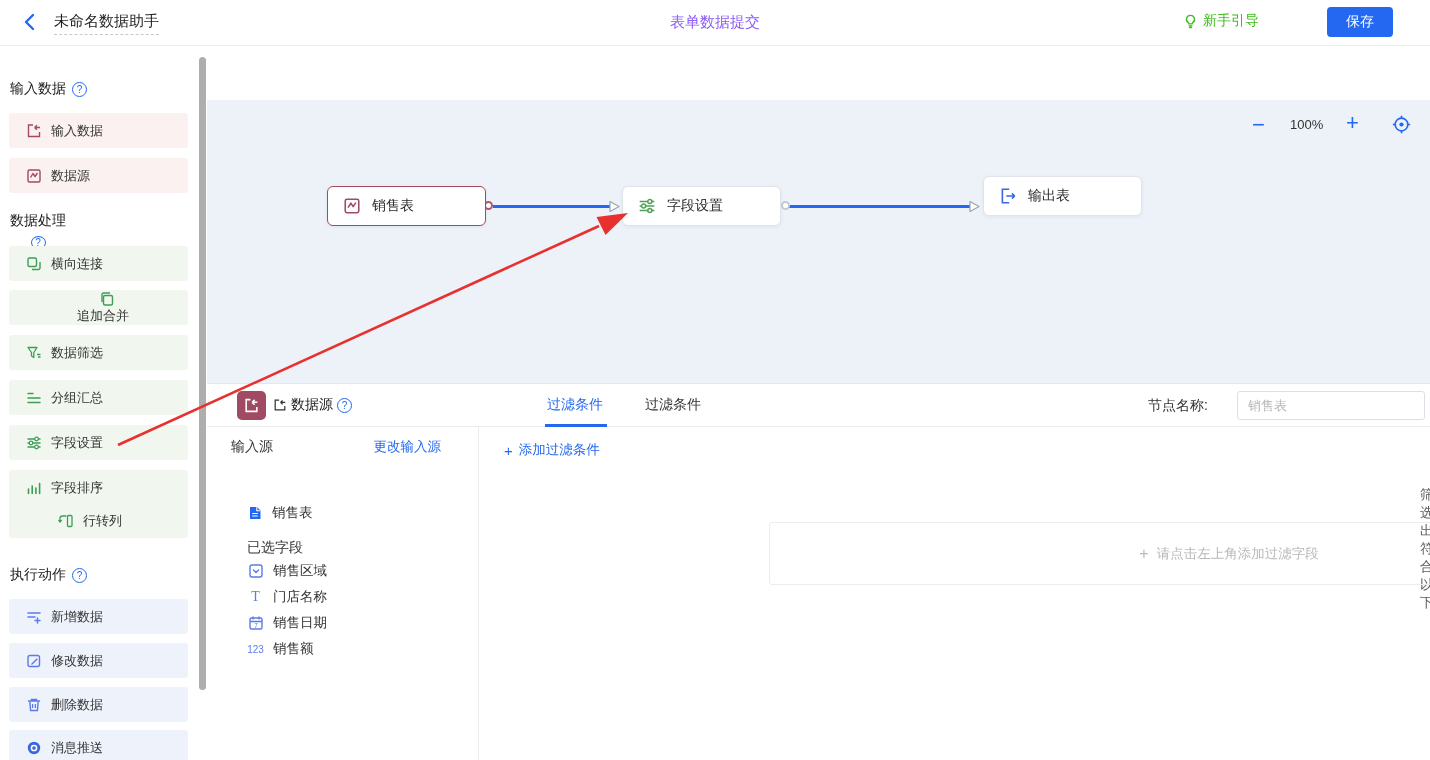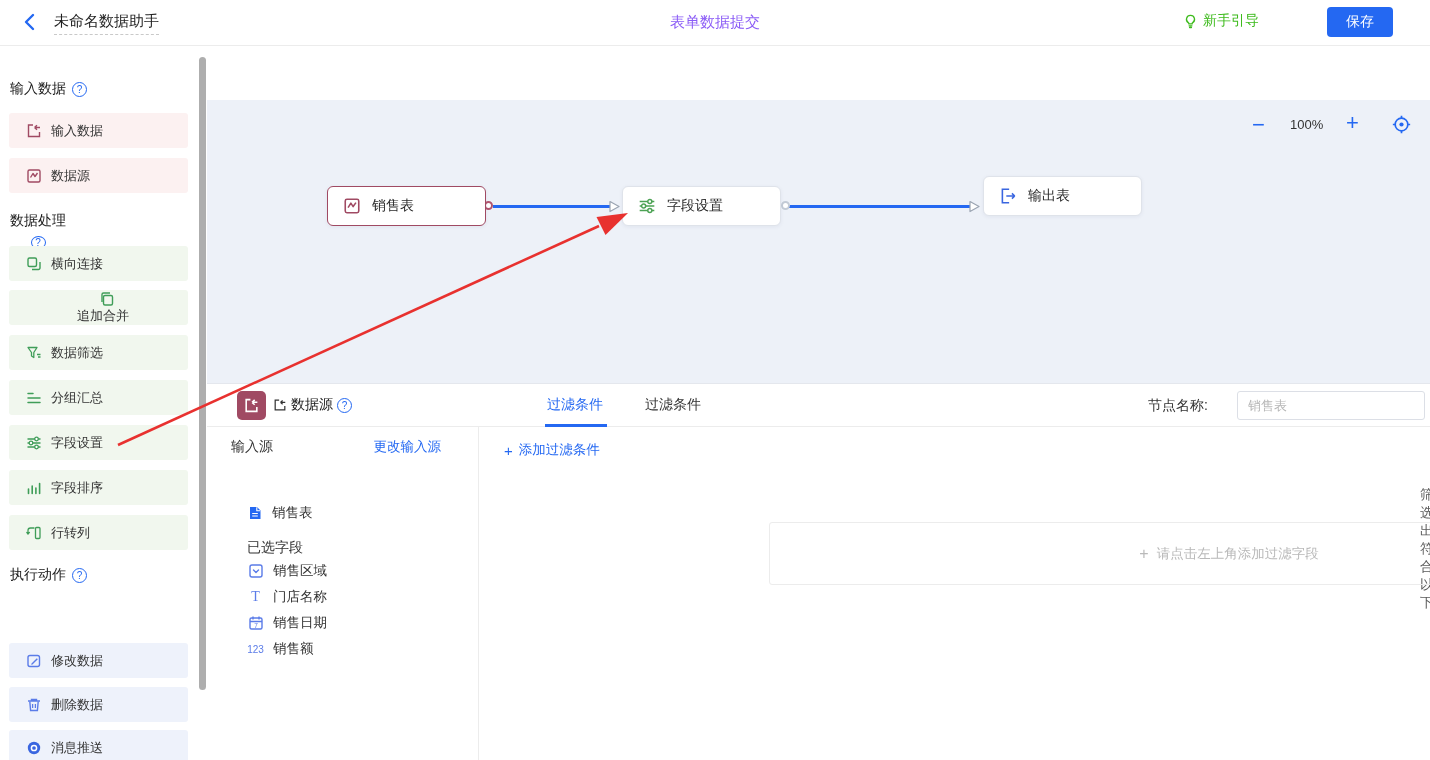--- a/index.html
+++ b/index.html
@@ -181,35 +181,44 @@
       <span class="slabel">字段设置</span>
     </div>
     <div class="sitem bg-green" style="top:424px;">
       <span class="sicon">
         <svg viewBox="0 0 16 16" width="16" height="16">
             <path d="M2.5 13.5 V9 M6.2 13.5 V6 M9.9 13.5 V8 M13.6 13.5 V3.5" stroke="#3f9d58" stroke-width="1.6" stroke-linecap="round"></path>
           </svg>
       </span>
       <span class="slabel">字段排序</span>
     </div>
-    <div class="sitem bg-green" style="top:469px;">
+    <div class="sitem bg-green" style="top:457px;padding-left:32px;">
       <span class="sicon">
         <svg viewBox="0 0 16 16" width="16" height="16">
             <path d="M8 3 H4.5 A2.5 2.5 0 0 0 2 5.5 V9 M2 9 L.8 7.4 M2 9 L3.4 7.4" fill="none" stroke="#3f9d58" stroke-width="1.3" stroke-linecap="round"></path>
             <rect x="9.5" y="2.5" width="4.5" height="11" rx="1" fill="none" stroke="#3f9d58" stroke-width="1.3"></rect>
           </svg>
       </span>
       <span class="slabel">行转列</span>
     </div>
 
     <div class="sec-title" style="top:520px;">
       <span>执行动作</span>
       <span class="help">?</span>
     </div>
 
+    <div class="sitem bg-blue" style="top:553px;">
+      <span class="sicon">
+        <svg viewBox="0 0 16 16" width="16" height="16">
+            <path d="M2 4 h12 M2 8 h7" stroke="#5b7ce8" stroke-width="1.5" stroke-linecap="round"></path>
+            <path d="M11.5 9 v5 M9 11.5 h5" stroke="#5b7ce8" stroke-width="1.5" stroke-linecap="round"></path>
+          </svg>
+      </span>
+      <span class="slabel">新增数据</span>
+    </div>
     <div class="sitem bg-blue" style="top:597px;">
       <span class="sicon">
         <svg viewBox="0 0 16 16" width="16" height="16">
             <rect x="2" y="2.5" width="11.5" height="11" rx="2" fill="none" stroke="#5b7ce8" stroke-width="1.4"></rect>
             <path d="M5.5 10.5 L10.8 5.2 L11.8 6.2 L6.5 11.5 L5.2 11.8 Z" fill="#5b7ce8"></path>
           </svg>
       </span>
       <span class="slabel">修改数据</span>
     </div>
     <div class="sitem bg-blue" style="top:641px;">

